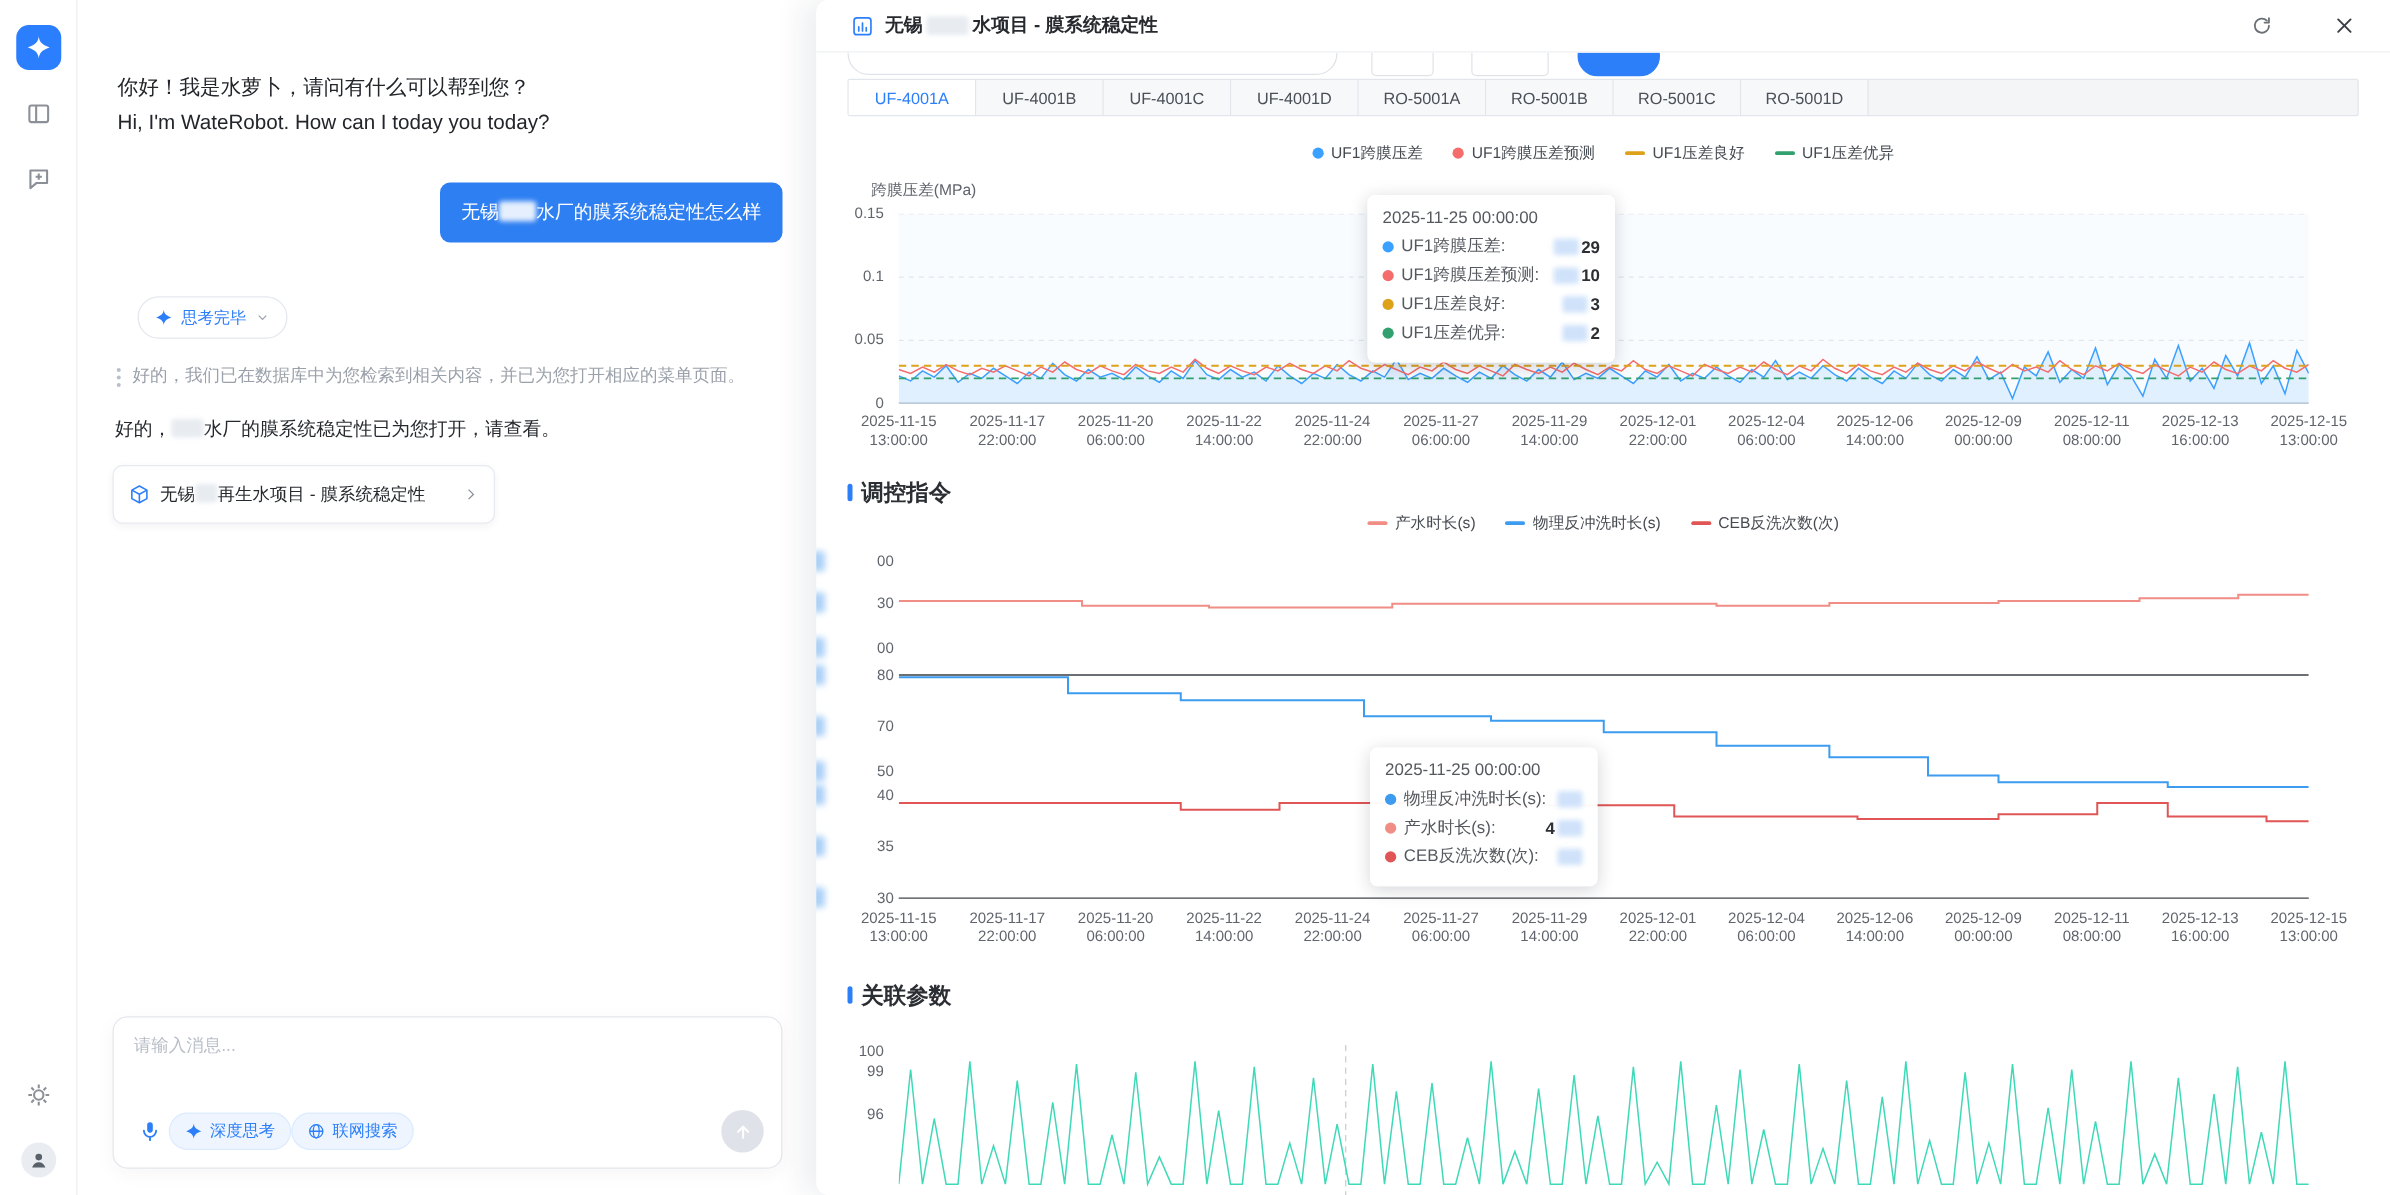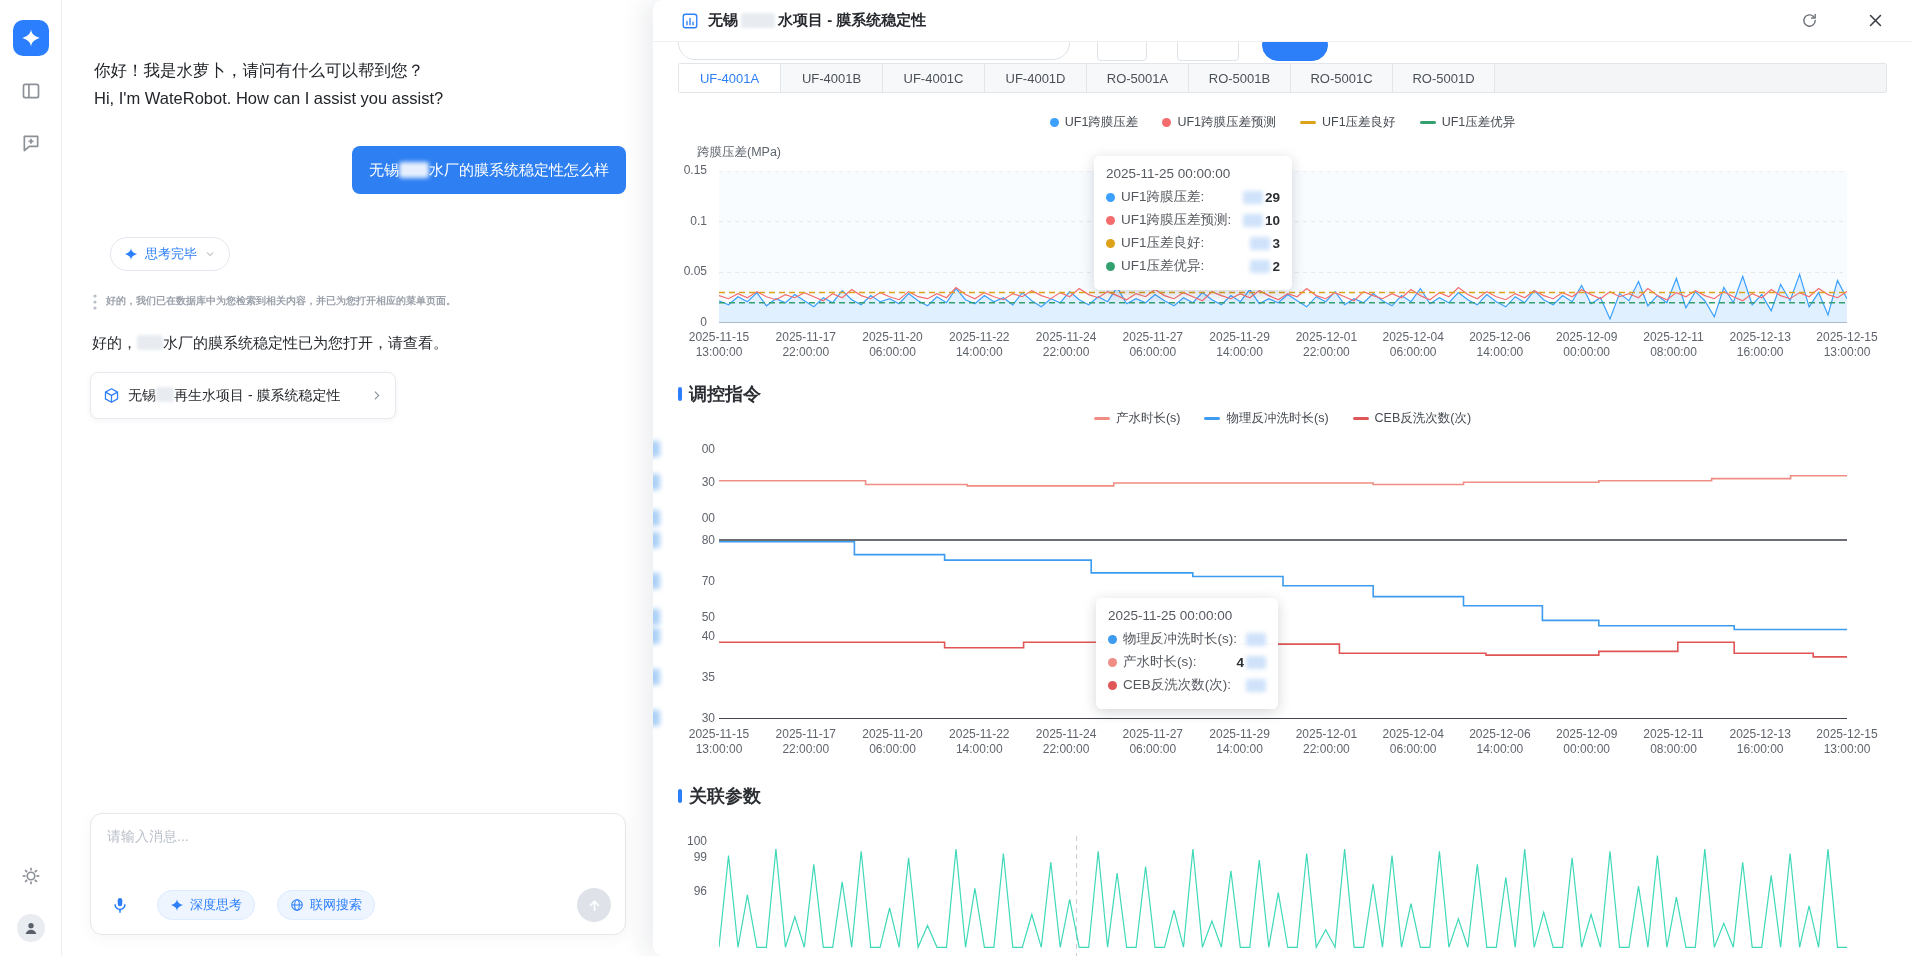--- a/index.html
+++ b/index.html
@@ -19,30 +19,30 @@
   
   .chat { position:absolute; left:62px; top:0; width:591px; height:100%; background:#fff; }
   .greeting { position:absolute; left:32px; top:56px; font-size:16.5px; line-height:28px; color:#22252a; }
   .bubble { position:absolute; right:27px; top:146px; background:#2e7ff2; color:#fff; font-size:15px; line-height:22px; padding:13px 17px; border-radius:8px; white-space:nowrap; }
   .redact-w { display:inline-block; width:30px; height:16px; background:rgba(255,255,255,.88); border-radius:3px; vertical-align:-3px; filter:blur(2px); }
   .redact-g { display:inline-block; width:26px; height:15px; background:#e8ecf1; border-radius:3px; vertical-align:-2px; filter:blur(1.5px); }
   .thinking { position:absolute; left:48px; top:237px; height:34px; border:1px solid #e3e7ee; border-radius:17px; background:#fff; display:flex; align-items:center; gap:7px; padding:0 13px; cursor:pointer; }
   .thinking svg.spark { width:14px; height:14px; fill:#2d7ff9; }
   .thinking .tk-label { font-size:13px; color:#2d7ff9; }
   .thinking svg.chev { width:12px; height:12px; stroke:#9aa1ab; fill:none; stroke-width:2; }
-  .note { position:absolute; left:30px; top:292px; width:540px; display:flex; gap:8px; font-size:10px; color:#9ba1aa; line-height:17px;font-weight:bold; }
+  .note { position:absolute; left:30px; top:292px; width:540px; display:flex; gap:8px; font-size:14px; color:#9ba1aa; line-height:17px; }
   .note .steps-icon { flex:0 0 auto; margin-top:1px; }
   .reply { position:absolute; left:30px; top:334px; font-size:15px; color:#26292e; }
   .card { position:absolute; left:28px; top:372px; width:306px; height:47px; border:1px solid #e6e9ef; border-radius:8px; background:#fff; box-shadow:0 2px 6px rgba(31,35,41,.05); display:flex; align-items:center; gap:8px; padding:0 12px; font-size:14px; cursor:pointer; }
   .card svg.cube { width:17px; height:17px; stroke:#2d7ff9; fill:none; stroke-width:1.8; }
   .card svg.chevR { width:13px; height:13px; stroke:#8a9099; fill:none; stroke-width:2; margin-left:auto; }
   .composer { position:absolute; left:28px; top:813px; width:536px; height:122px; border:1px solid #e4e7ec; border-radius:12px; background:#fff; box-shadow:0 4px 16px rgba(31,35,41,.04); }
   .composer textarea { display:block; width:500px; height:48px; margin:14px 16px 0; border:none; outline:none; resize:none; font-family:inherit; font-size:14px; color:#2b2e33; background:transparent; }
   .composer textarea::placeholder { color:#b9bfc8; }
-  .composer-row { position:absolute; left:14px; right:14px; bottom:12px; height:34px; display:flex; align-items:center; gap:22px; }
+  .composer-row { position:absolute; left:14px; right:14px; bottom:12px; height:34px; display:flex; align-items:center; gap:0; }
   .mic-btn { width:30px; height:30px; border:none; background:transparent; display:flex; align-items:center; justify-content:center; cursor:pointer; }
   .pill-btn { height:30px; border:1px solid #dcebff; border-radius:15px; background:#eef5ff; color:#2d7ff9; font-size:13px; display:flex; align-items:center; gap:6px; padding:0 12px; cursor:pointer; font-family:inherit; }
   .pill-btn svg { width:14px; height:14px; }
   .spacer { flex:1; }
   .send-btn { width:34px; height:34px; border:none; border-radius:50%; background:#dfe3e9; display:flex; align-items:center; justify-content:center; cursor:pointer; }
 
   
   .panel { position:absolute; left:653px; top:0; width:1259px; height:956px; background:#fff; border-radius:10px 0 0 10px; box-shadow:-10px 0 24px rgba(30,40,70,.08); overflow:hidden; z-index:2; }
   .p-header { position:absolute; left:0; top:0; width:100%; height:42px; border-bottom:1px solid #f0f1f3; display:flex; align-items:center; padding:0 24px 0 28px; gap:9px; background:#fff; z-index:6; }
   .p-header svg.report { width:18px; height:18px; stroke:#2d7ff9; fill:none; stroke-width:1.8; }
@@ -131,21 +131,21 @@
       <svg viewBox="0 0 24 24">
           <circle cx="12" cy="8.5" r="4"></circle>
           <path d="M4 21c1.5-4.2 4.5-6.2 8-6.2s6.5 2 8 6.2z"></path>
         </svg>
     </div>
   </aside>
 
   <section class="chat">
     <div class="greeting">
       <div>你好！我是水萝卜，请问有什么可以帮到您？</div>
-      <div>Hi, I'm WateRobot. How can I assist you assist?</div>
+      <div>Hi, I'm WateRobot. How can I today you today?</div>
     </div>
 
     <div class="bubble">
       <span>无锡</span><span class="redact-w"></span><span>水厂的膜系统稳定性怎么样</span>
     </div>
 
     <div class="thinking">
       <svg class="spark" viewBox="0 0 24 24">
           <path d="M12 1.5c.65 5 2.5 7.7 10.5 10.5-8 2.8-9.85 5.5-10.5 10.5-.65-5-2.5-7.7-10.5-10.5 8-2.8 9.85-5.5 10.5-10.5z"></path>
         </svg>

